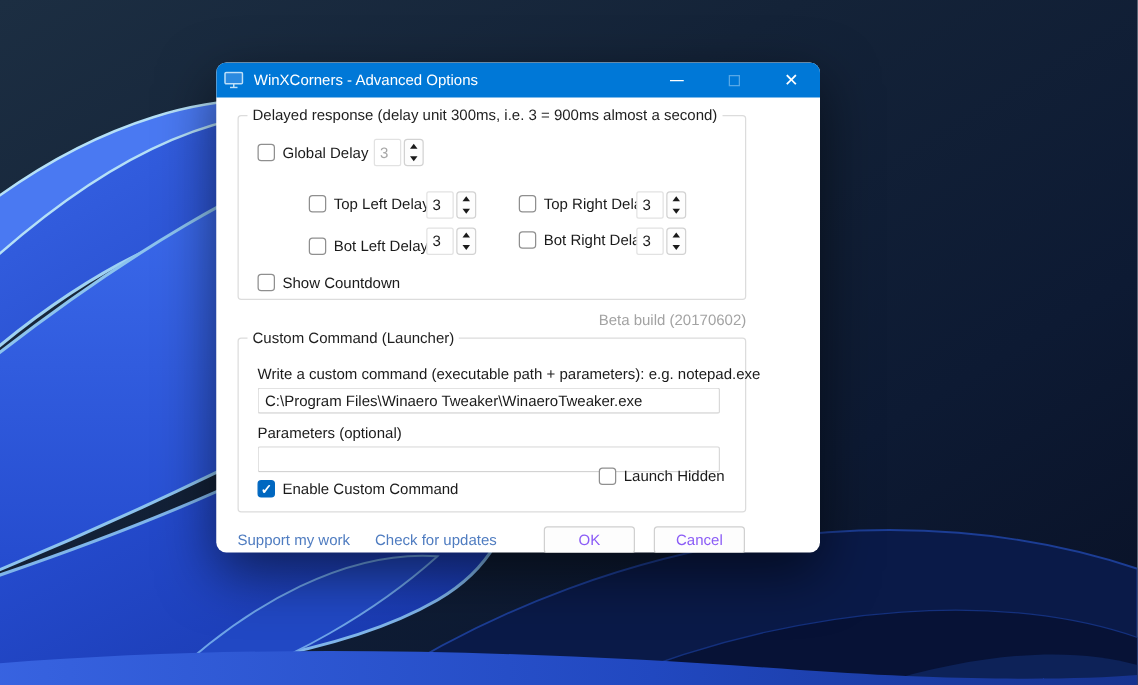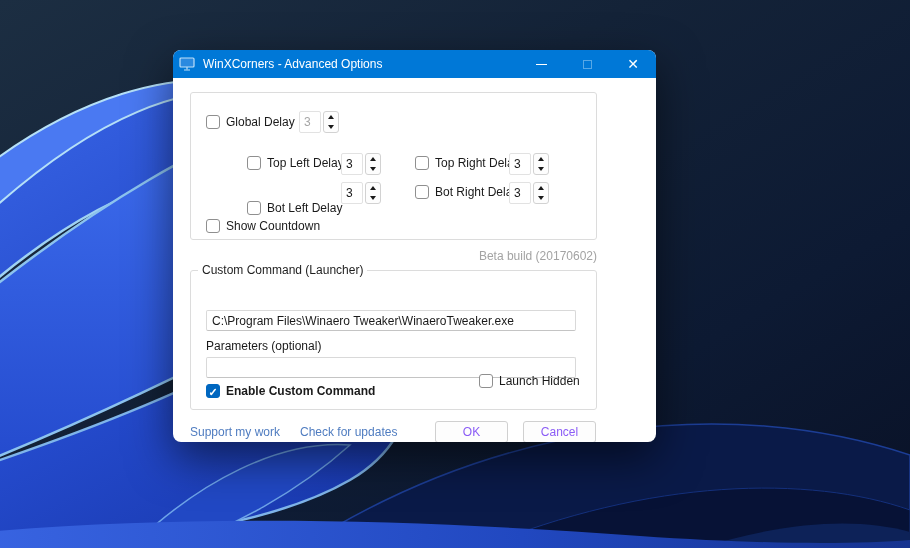--- a/index.html
+++ b/index.html
@@ -135,20 +135,21 @@
         </div>
       <div class="caption-btn">
           <span class="max-glyph"></span>
         </div>
       <div class="caption-btn">
           <span class="close-glyph">✕</span>
         </div>
     </div>
 
     <div class="groupbox group-delays">
+      <span class="legend">Delayed response (delay unit 300ms, i.e. 3 = 900ms almost a second)</span>
 
       <div class="check-row" style="left:15px; top:22px;">
         <span class="checkbox"></span>
         <span class="check-label">Global Delay</span>
       </div>
       <div class="spin disabled" style="left:108px; top:18px;">
         <span class="spin-value">3</span>
         <span class="spin-btns">
           <span class="spin-up">
               <span class="tri-up"></span>
@@ -184,21 +185,21 @@
         <span class="spin-btns">
           <span class="spin-up">
               <span class="tri-up"></span>
             </span>
           <span class="spin-down">
               <span class="tri-down"></span>
             </span>
         </span>
       </div>
 
-      <div class="check-row" style="left:56px; top:108px;">
+      <div class="check-row" style="left:56px; top:97px;">
         <span class="checkbox"></span>
         <span class="check-label">Bot Left Delay</span>
       </div>
       <div class="spin" style="left:150px; top:89px;">
         <span class="spin-value">3</span>
         <span class="spin-btns">
           <span class="spin-up">
               <span class="tri-up"></span>
             </span>
           <span class="spin-down">
@@ -227,26 +228,27 @@
         <span class="checkbox"></span>
         <span class="check-label">Show Countdown</span>
       </div>
     </div>
 
     <div class="beta-text">Beta build (20170602)</div>
 
     <div class="groupbox group-command">
       <span class="legend">Custom Command (Launcher)</span>
 
+      <span class="field-label" style="left:15px; top:21px;">Write a custom command (executable path + parameters): e.g. notepad.exe</span>
       <input class="text-input" style="left: 15px; top: 39px;" type="text" value="C:\Program Files\Winaero Tweaker\WinaeroTweaker.exe">
 
       <span class="field-label" style="left:15px; top:68px;">Parameters (optional)</span>
       <input class="text-input" style="left: 15px; top: 86px;" type="text" value="">
 
-      <div class="check-row" style="left:15px; top:113px;font-weight:bold;">
+      <div class="check-row" style="left:15px; top:113px;">
         <span class="checkbox checked"></span>
         <span class="check-label">Enable Custom Command</span>
       </div>
       <div class="check-row" style="left:288px; top:103px;">
         <span class="checkbox"></span>
         <span class="check-label">Launch Hidden</span>
       </div>
     </div>
 
     <a class="link" style="left:17px; top:375px;">Support my work</a>

